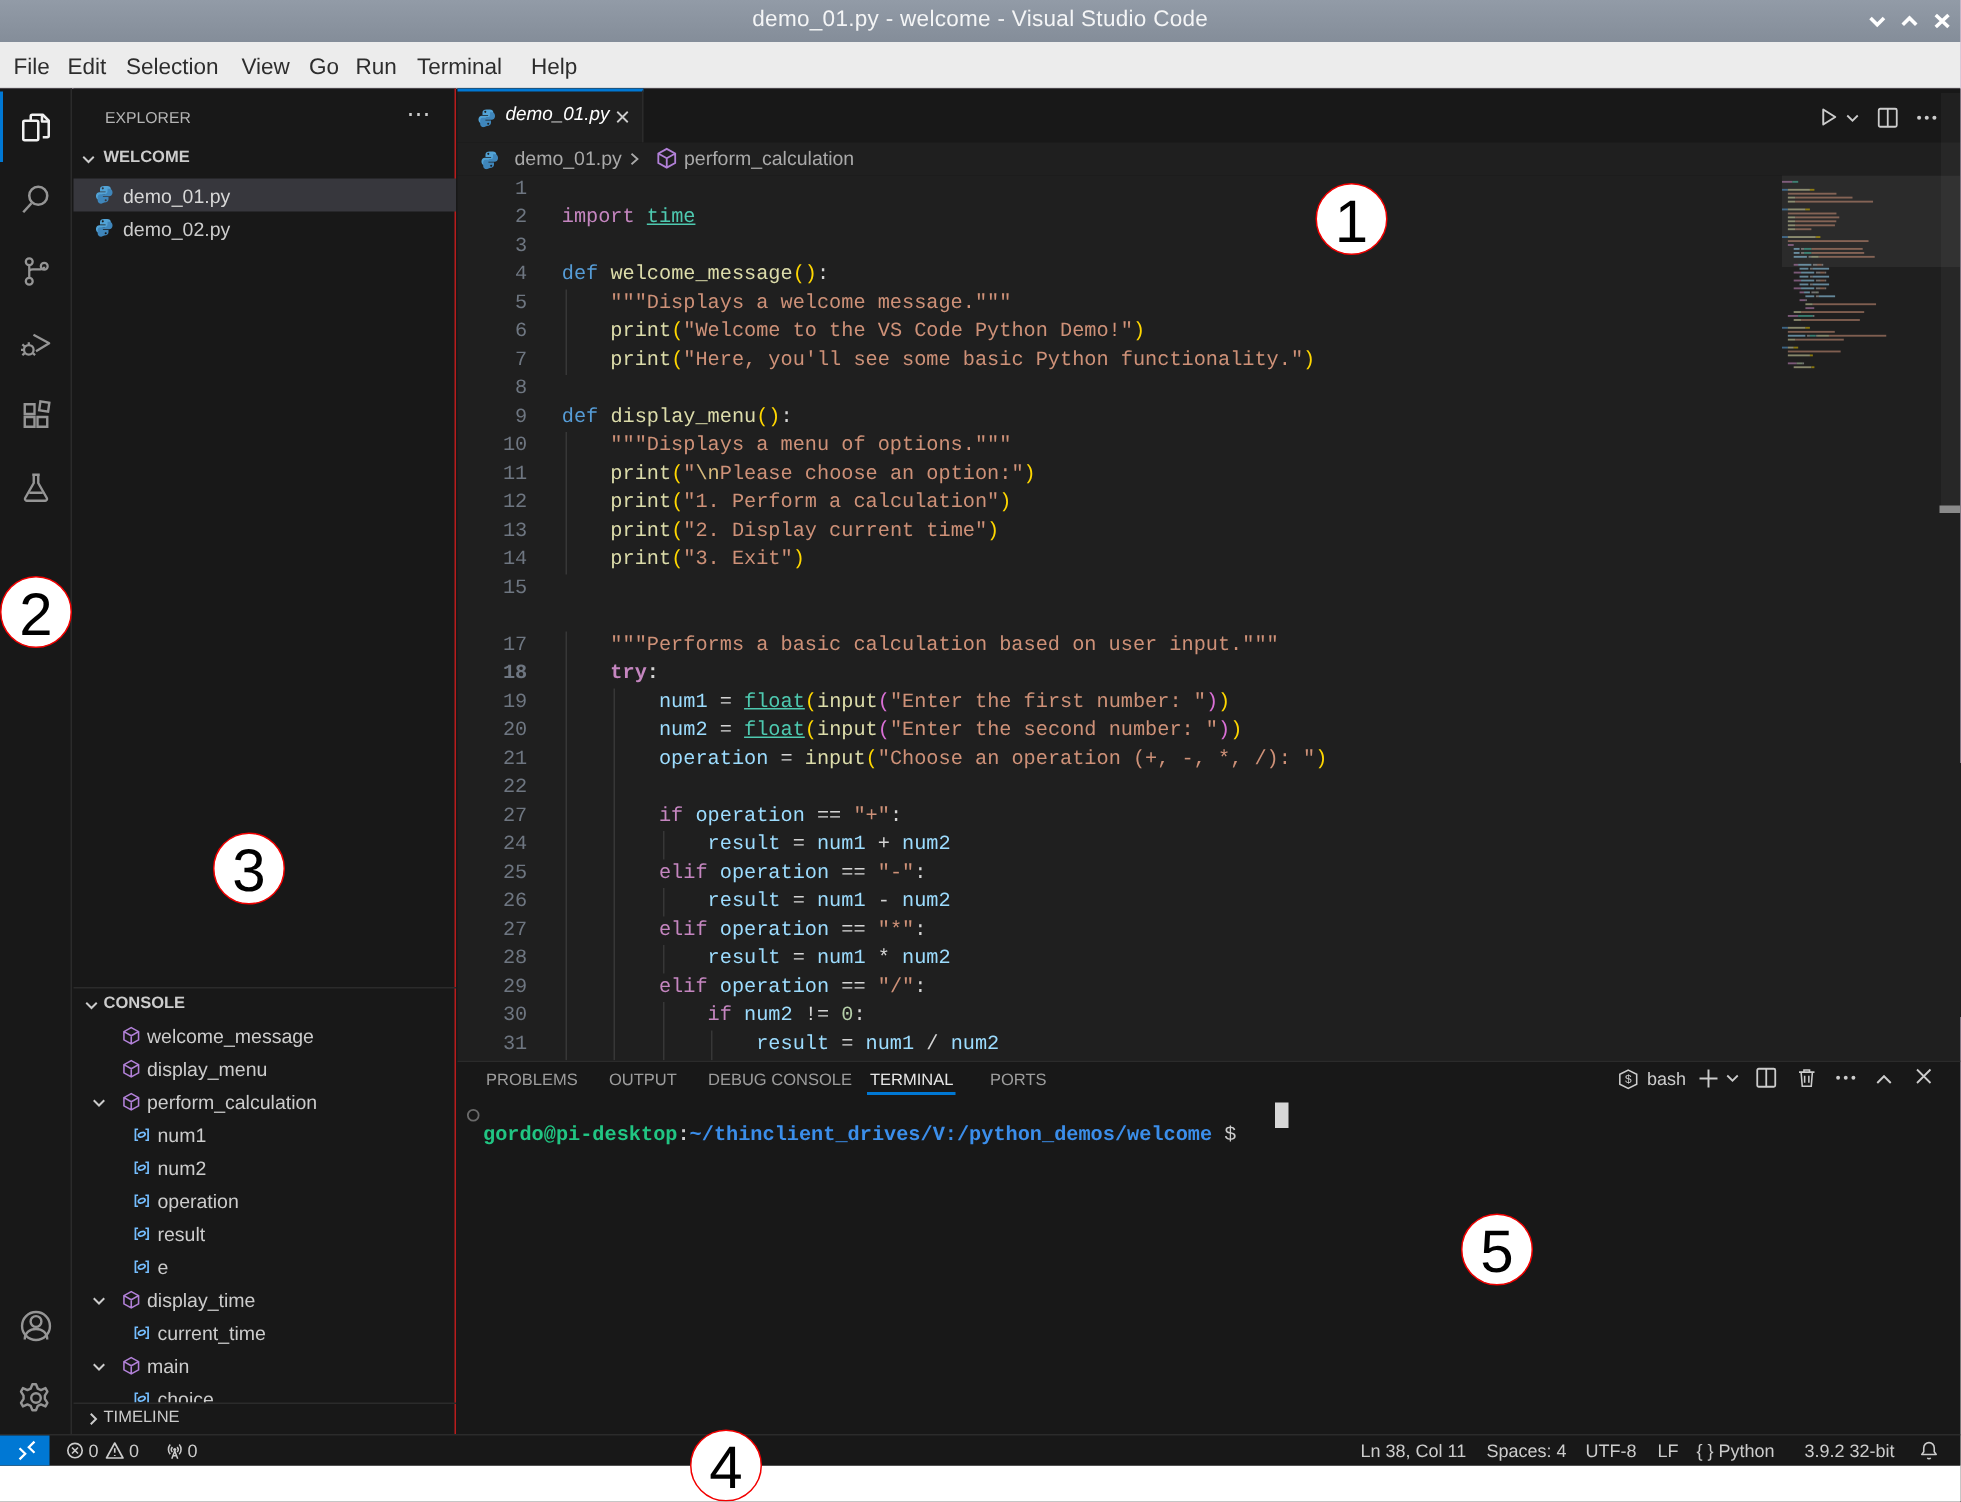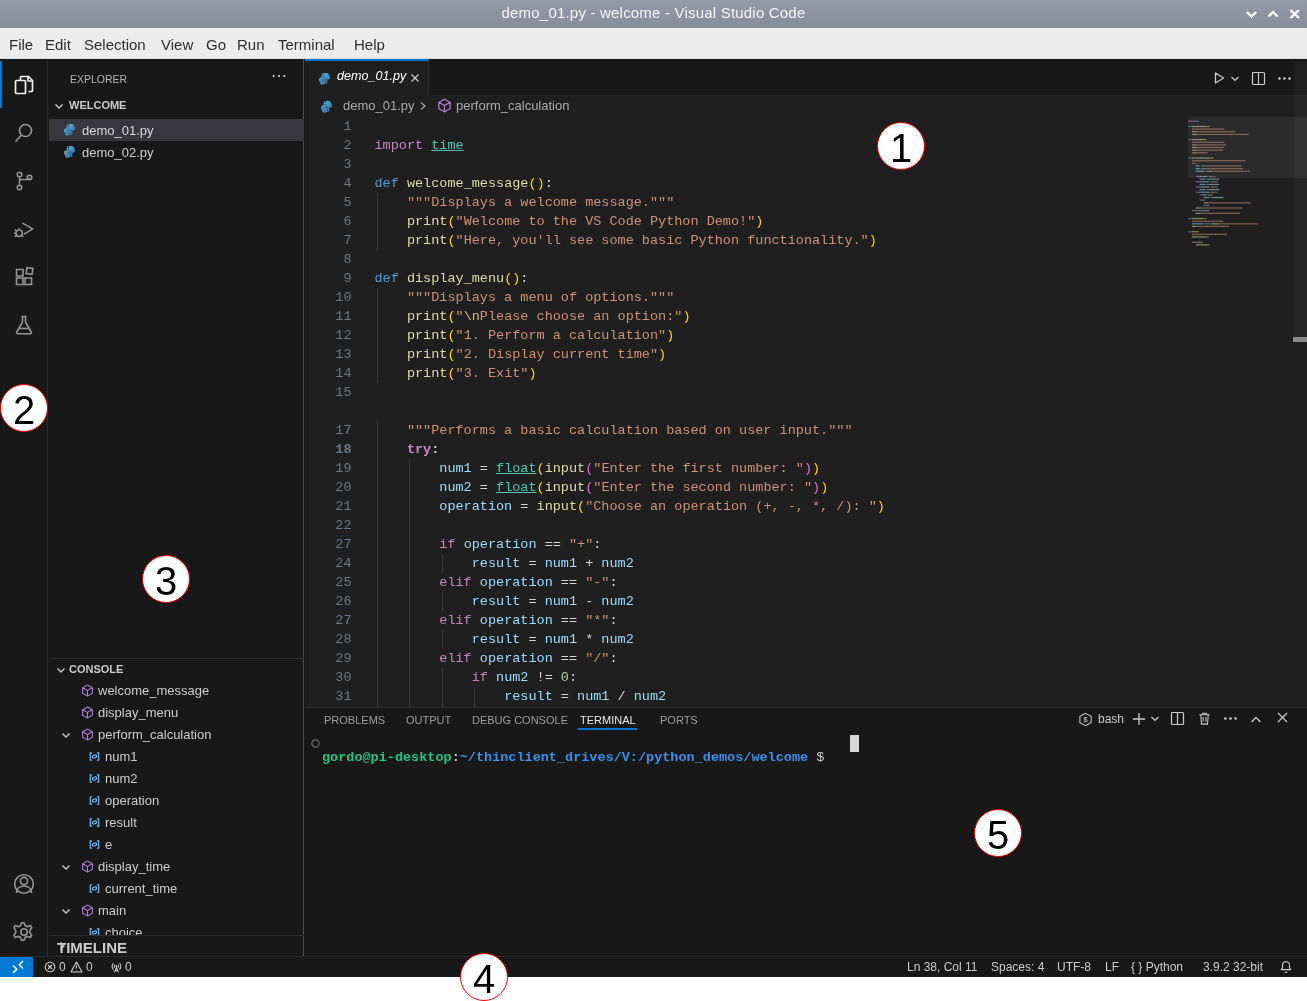--- a/index.html
+++ b/index.html
@@ -190,21 +190,21 @@
     <svg class="abs" style="left:39px;top:867px" width="13" height="13" viewBox="0 0 16 16" fill="none" stroke="#75beff" stroke-width="1.4">
           <path d="M5 3.5 H2.8 V12.5 H5 M11 3.5 H13.2 V12.5 H11"></path>
           <ellipse cx="8" cy="8" rx="2.9" ry="1.7" transform="rotate(-22 8 8)"></ellipse>
         </svg>
     <div class="abs" style="left:56px;top:866px;font-size:13px;color:#cccccc;">choice</div>
     </div>
     <div class="abs" style="left:0;top:876px;width:255px;height:1px;background:#2b2b2b;"></div>
     <svg class="abs" style="left:7px;top:881px" width="12" height="12" viewBox="0 0 12 12" fill="none" stroke="#cccccc" stroke-width="1.3">
         <path d="M4.5 2.5 L8 6 L4.5 9.5"></path>
       </svg>
-    <div class="abs" style="left:8px;top:880px;font-size:15px;font-weight:bold;color:#cccccc;">TIMELINE</div>
+    <div class="abs" style="left:20px;top:880px;font-size:11px;font-weight:normal;color:#cccccc;">TIMELINE</div>
   </div>
   <div id="tabbar">
     <div id="tab1">
       <svg class="abs" style="left:13px;top:11px" width="13" height="13" viewBox="0 0 16 16">
           <path fill="#52a3d6" d="M7.9 1.2c-2.2 0-3.4.95-3.4 2.6v1.9h4.6v.75H4.1c-1.7 0-2.9 1.2-2.9 3 0 1.85 1 3.05 2.7 3.05h1.4v-2.1c0-1.45 1.15-2.5 2.6-2.5h3.4c1.25 0 2.1-1 2.1-2.25V3.8c0-1.6-1.2-2.6-2.9-2.6Zm-1.1 1.1a.85.85 0 1 1 0 1.7.85.85 0 0 1 0-1.7Z"></path>
           <path fill="#3f86bb" d="M8.1 14.8c2.2 0 3.4-.95 3.4-2.6v-1.9H6.9v-.75h5c1.7 0 2.9-1.2 2.9-3 0-1.85-1-3.05-2.7-3.05h-1.4v2.1c0 1.45-1.15 2.5-2.6 2.5H4.7c-1.25 0-2.1 1-2.1 2.25v2.85c0 1.6 1.2 2.6 2.9 2.6Zm1.1-1.1a.85.85 0 1 1 0-1.7.85.85 0 0 1 0 1.7Z"></path>
         </svg>
       <div class="abs" style="left:32px;top:8px;font-size:12.6px;font-style:italic;color:#ffffff;">demo_01.py</div>
       <svg class="abs" style="left:104px;top:11px" width="12" height="12" viewBox="0 0 12 12" fill="none" stroke="#cccccc" stroke-width="1.2">
           <path d="M2.5 2.5 L9.5 9.5 M9.5 2.5 L2.5 9.5"></path>

